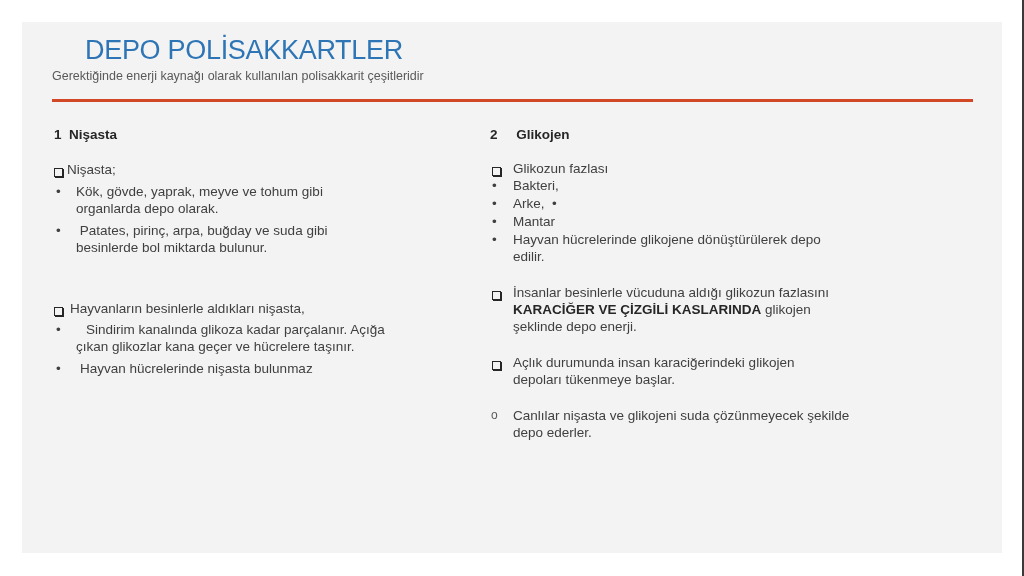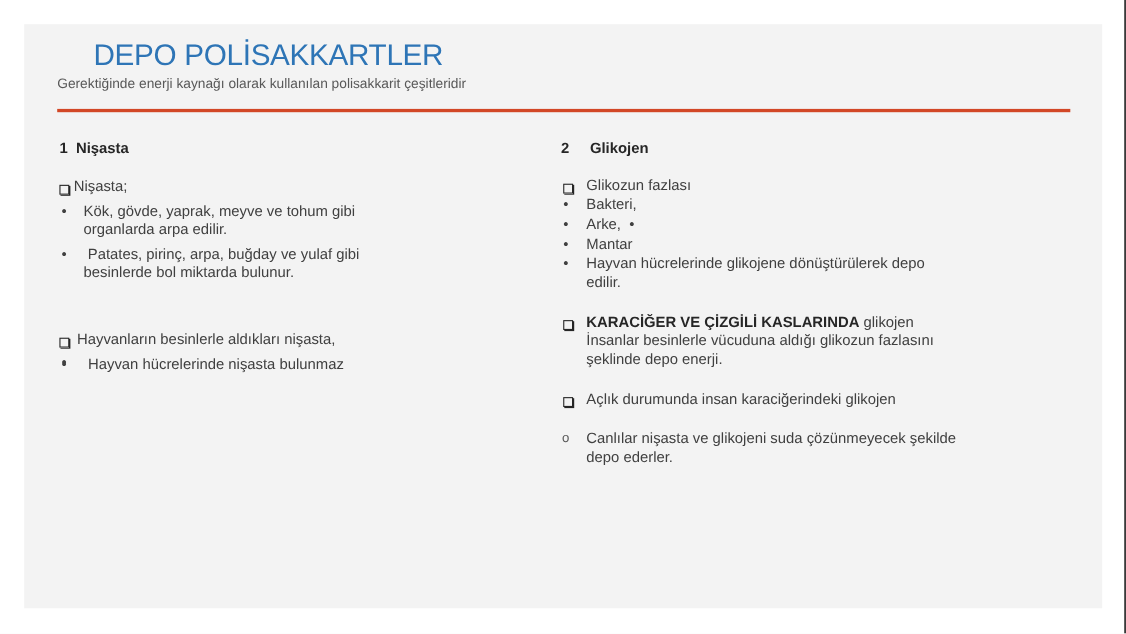--- a/index.html
+++ b/index.html
@@ -5,21 +5,21 @@
     * { box-sizing: border-box; margin: 0; padding: 0; }
     html, body { width: 1024px; height: 576px; background: #ffffff; overflow: hidden; }
     body { position: relative; font-family: "Liberation Sans", "DejaVu Sans", sans-serif; }
     .right-edge { position: absolute; right: 0; top: 0; width: 2px; height: 576px; background: #3a3a3a; }
     .slide { position: absolute; left: 22px; top: 22px; width: 980px; height: 531px; background: #f3f3f3; }
     .title { position: absolute; left: 30px; top: 13px; font-size: 27px; color: #2e75b6; letter-spacing: -0.3px; font-weight: normal; margin-left: 33px; }
     .subtitle { position: absolute; left: 30px; top: 47px; font-size: 12.5px; color: #595959; text-align: center; }
     .rule { position: absolute; left: 30px; top: 77px; width: 921px; height: 3px; background: #d24726; }
     .col { position: absolute; top: 104px; font-size: 13.5px; color: #404040; line-height: 17px; }
     .col.left { left: 32px; width: 380px; }
-    .col.right { left: 488px; width: 420px; }
+    .col.right { left: 468px; width: 420px; }
     .heading { font-weight: bold; color: #262626; font-size: 13.5px; margin-bottom: 4px; }
     .heading .num { display: inline-block; }
     .item { position: relative; }
     .item .mark { position: absolute; left: 0; top: 0; }
     .item .txt { display: block; }
     .sq { display: inline-block; width: 9px; height: 9px; border: 1.5px solid #262626; box-shadow: 1px 1px 0 #262626; }
     .bold { font-weight: bold; color: #262626; }
   </style>
 </head>
 <body>
@@ -38,36 +38,38 @@
 
 
     <div class="item" style="padding-left:13px; margin-top:18px;">
       <span class="mark" style="top:3px;"><span class="sq"></span></span>
       <span class="txt">Nişasta;</span>
     </div>
 
     <div class="item" style="padding-left:22px; margin-top:5px;">
       <span class="mark" style="left:2px;">•</span>
       <span class="txt">Kök, gövde, yaprak, meyve ve tohum gibi</span>
-      <span class="txt">organlarda arpa edilir.</span>
+      <span class="txt">organlarda depo olarak.</span>
     </div>
 
     <div class="item" style="padding-left:22px; margin-top:5px;">
       <span class="mark" style="left:2px;">•</span>
-      <span class="txt" style="white-space:pre;"> Patates, pirinç, arpa, buğday ve yulaf gibi</span>
+      <span class="txt" style="white-space:pre;"> Patates, pirinç, arpa, buğday ve suda gibi</span>
       <span class="txt">besinlerde bol miktarda bulunur.</span>
     </div>
 
     <div class="item" style="padding-left:16px; margin-top:44px;">
       <span class="mark" style="top:3px;"><span class="sq"></span></span>
       <span class="txt">Hayvanların besinlerle aldıkları nişasta,</span>
     </div>
 
     <div class="item" style="padding-left:22px; margin-top:4px;">
       <span class="mark" style="left:2px;">•</span>
+      <span class="txt" style="padding-left:10px;">Sindirim kanalında glikoza kadar parçalanır. Açığa</span>
+      <span class="txt">çıkan glikozlar kana geçer ve hücrelere taşınır.</span>
     </div>
 
     <div class="item" style="padding-left:22px; margin-top:5px;">
       <span class="mark" style="left:2px;">•</span>
       <span class="txt" style="padding-left:4px;">Hayvan hücrelerinde nişasta bulunmaz</span>
     </div>
   </div>
 
   <div class="col right">
     <div class="heading" style="margin-bottom:17px;">
@@ -91,28 +93,29 @@
       <span class="txt">Mantar</span>
     </div>
     <div class="item" style="padding-left:23px;">
       <span class="mark" style="left:2px;">•</span>
       <span class="txt">Hayvan hücrelerinde glikojene dönüştürülerek depo</span>
       <span class="txt">edilir.</span>
     </div>
 
     <div class="item" style="padding-left:23px; margin-top:19px;">
       <span class="mark" style="left:2px; top:3px;"><span class="sq"></span></span>
+      <span class="txt">İnsanlar besinlerle vücuduna aldığı glikozun fazlasını</span>
       <span class="txt"><span class="bold">KARACİĞER VE ÇİZGİLİ KASLARINDA</span><span style="white-space:pre;"> glikojen</span></span>
-      <span class="txt">İnsanlar besinlerle vücuduna aldığı glikozun fazlasını</span>
       <span class="txt">şeklinde depo enerji.</span>
     </div>
 
     <div class="item" style="padding-left:23px; margin-top:19px;">
       <span class="mark" style="left:2px; top:3px;"><span class="sq"></span></span>
       <span class="txt">Açlık durumunda insan karaciğerindeki glikojen</span>
+      <span class="txt">depoları tükenmeye başlar.</span>
     </div>
 
     <div class="item" style="padding-left:23px; margin-top:19px;">
       <span class="mark" style="left:1px; font-size:12px; color:#595959;">o</span>
       <span class="txt">Canlılar nişasta ve glikojeni suda çözünmeyecek şekilde</span>
       <span class="txt">depo ederler.</span>
     </div>
   </div>
 </div>
 

